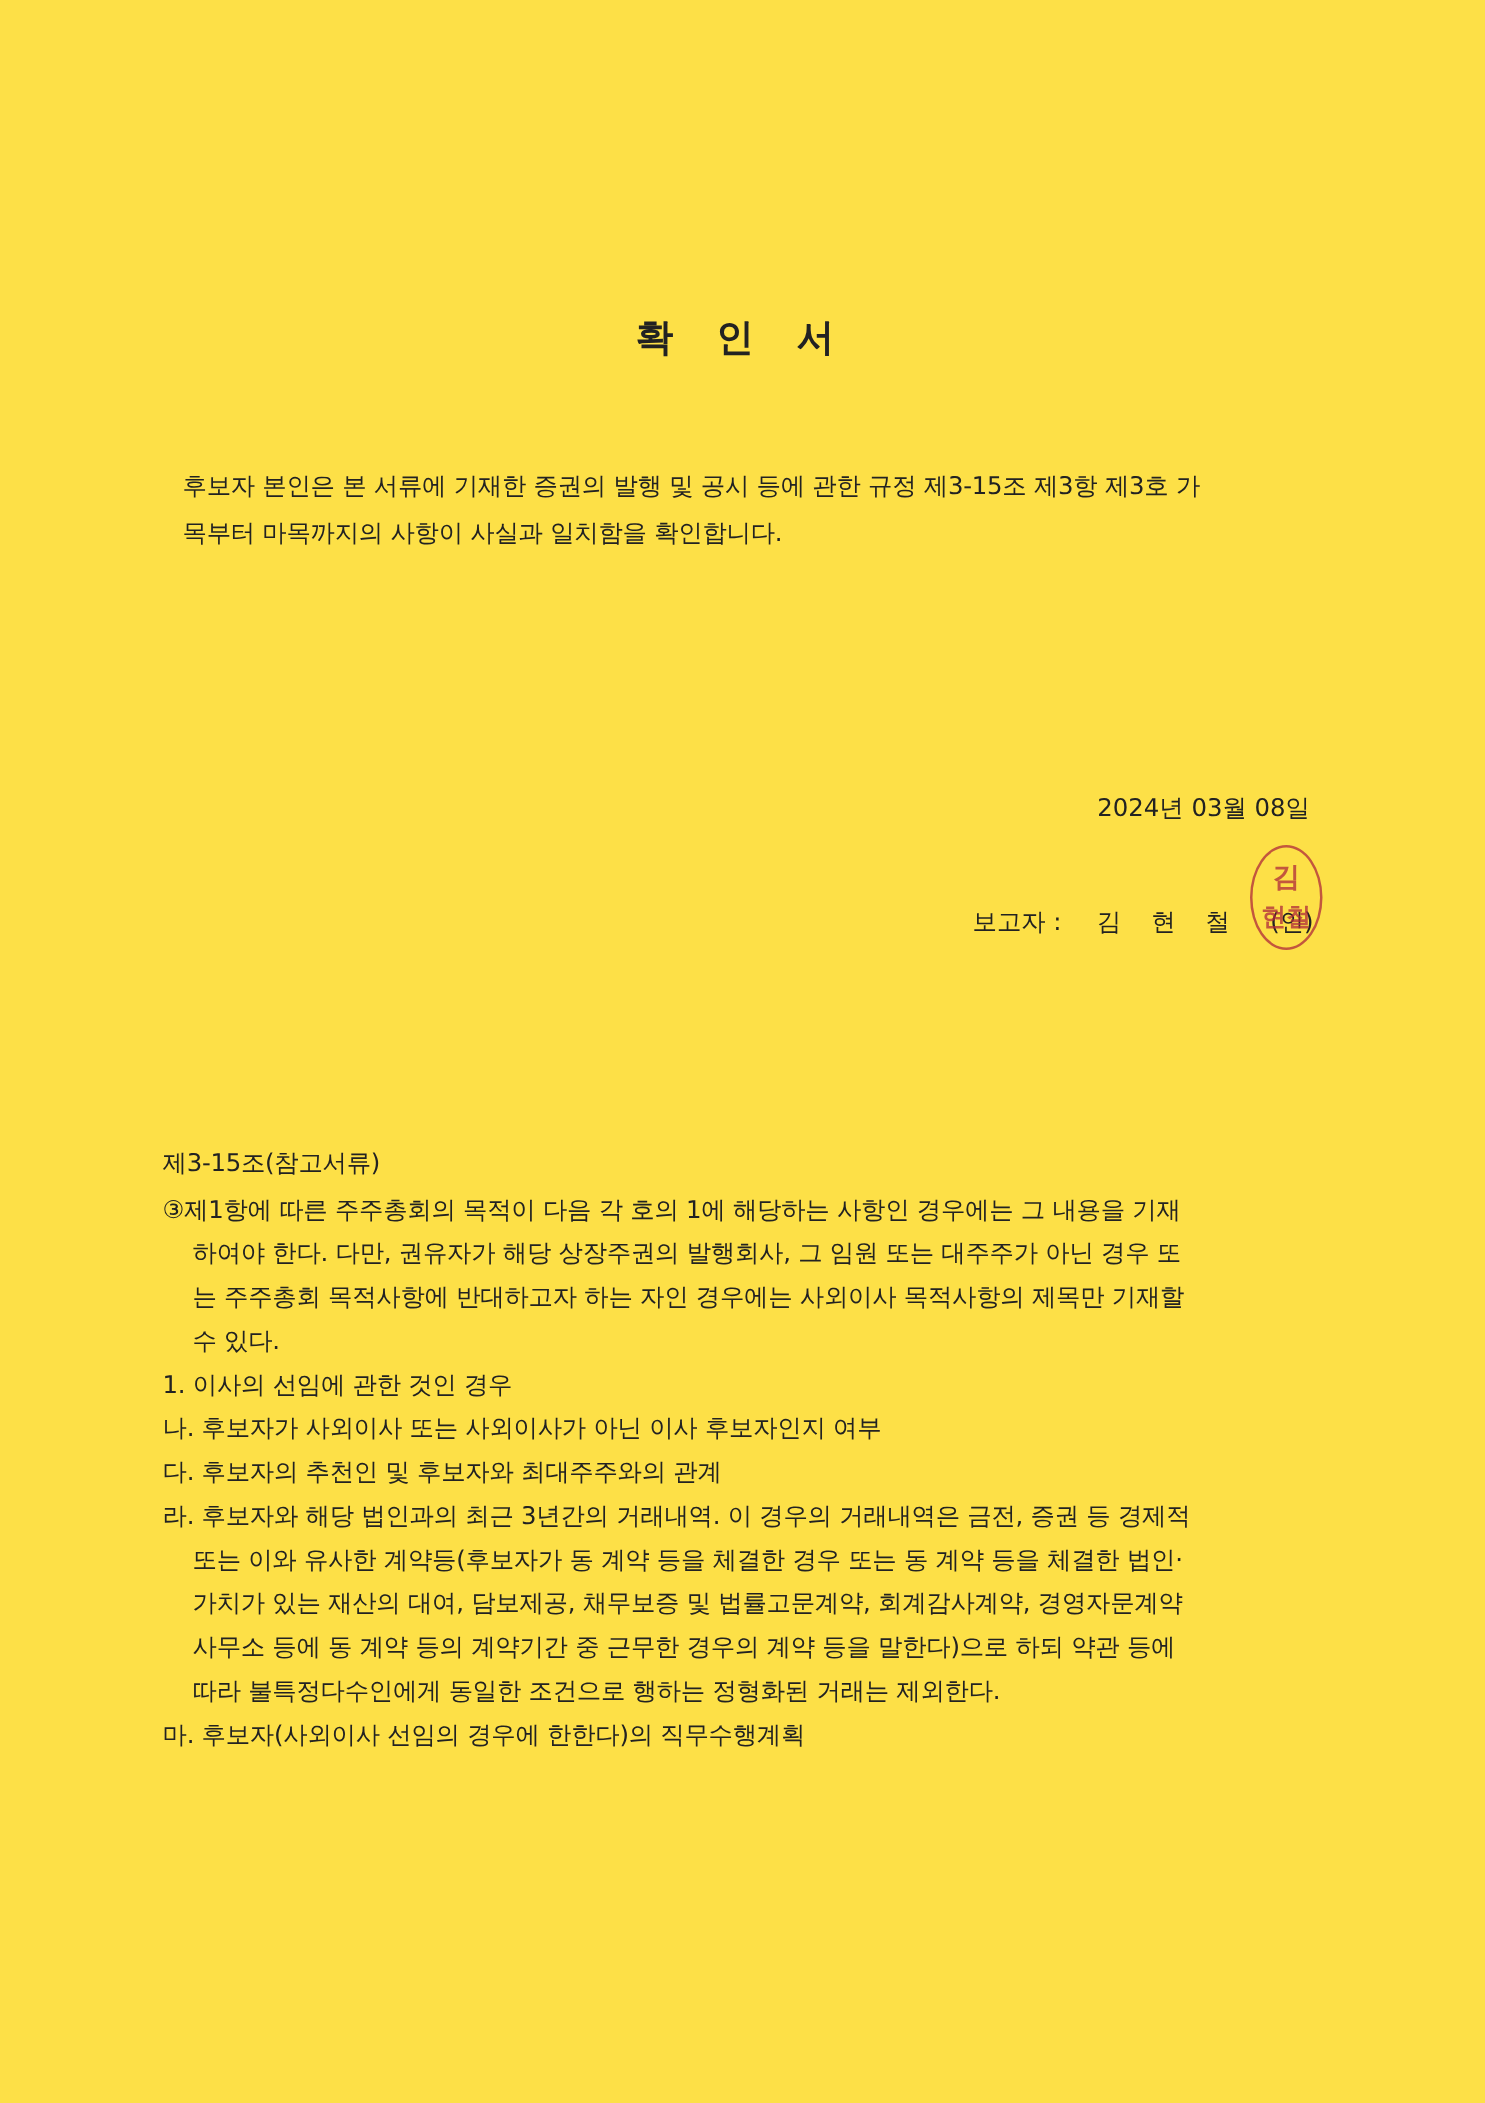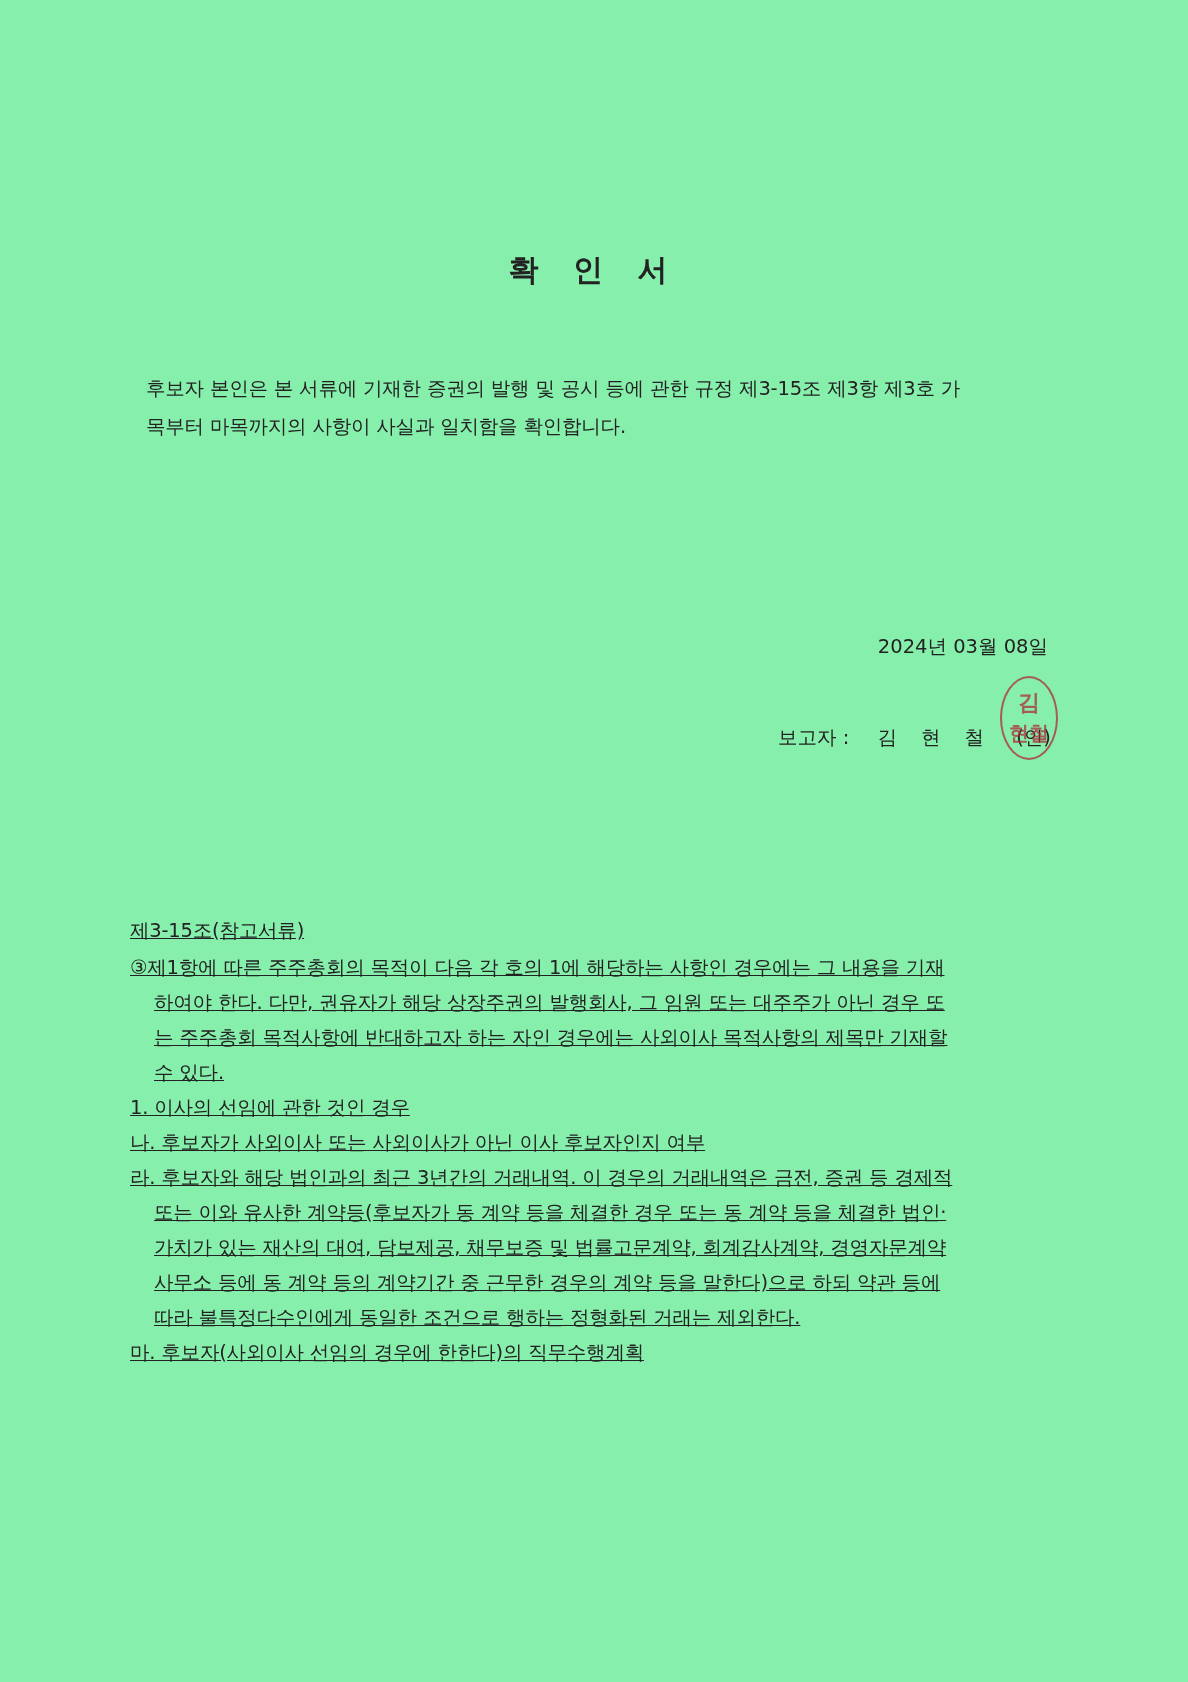--- a/index.html
+++ b/index.html
@@ -13,21 +13,21 @@
       position: relative;
       overflow: hidden;
       font-family: "DejaVu Sans", "Liberation Sans", sans-serif;
       color: #1a1a1a;
     }
     .page {
       position: absolute;
       left: 0; top: 0;
       width: 1188px;
       height: 1682px;
-      background: #86efac;
+      background: #fde047;
     }
     .title {
       position: absolute;
       top: 250px;
       left: 0;
       width: 1188px;
       text-align: center;
       font-size: 30px;
       font-weight: bold;
       letter-spacing: 12px;
@@ -91,21 +91,20 @@
       top: 912px;
       width: 930px;
       font-size: 19.5px;
       color: #222;
       letter-spacing: -0.2px;
     }
     .reg .line {
       white-space: nowrap;
       height: 35px;
       line-height: 35px;
-      text-decoration: underline;
     }
     .reg .indent { padding-left: 24px; }
     .reg .head { height: 38px; line-height: 38px; }
   </style>
 </head>
 <body>
 
 <div class="page">
 
   <div class="title">확 인 서</div>
@@ -132,20 +131,21 @@
     <div class="line head">제3-15조(참고서류)</div>
 
     <div class="line">③제1항에 따른 주주총회의 목적이 다음 각 호의 1에 해당하는 사항인 경우에는 그 내용을 기재</div>
     <div class="line indent">하여야 한다. 다만, 권유자가 해당 상장주권의 발행회사, 그 임원 또는 대주주가 아닌 경우 또</div>
     <div class="line indent">는 주주총회 목적사항에 반대하고자 하는 자인 경우에는 사외이사 목적사항의 제목만 기재할</div>
     <div class="line indent">수 있다.</div>
 
     <div class="line">1. 이사의 선임에 관한 것인 경우</div>
 
     <div class="line">나. 후보자가 사외이사 또는 사외이사가 아닌 이사 후보자인지 여부</div>
+    <div class="line">다. 후보자의 추천인 및 후보자와 최대주주와의 관계</div>
 
     <div class="line">라. 후보자와 해당 법인과의 최근 3년간의 거래내역. 이 경우의 거래내역은 금전, 증권 등 경제적</div>
     <div class="line indent">또는 이와 유사한 계약등(후보자가 동 계약 등을 체결한 경우 또는 동 계약 등을 체결한 법인·</div>
     <div class="line indent">가치가 있는 재산의 대여, 담보제공, 채무보증 및 법률고문계약, 회계감사계약, 경영자문계약</div>
     <div class="line indent">사무소 등에 동 계약 등의 계약기간 중 근무한 경우의 계약 등을 말한다)으로 하되 약관 등에</div>
     <div class="line indent">따라 불특정다수인에게 동일한 조건으로 행하는 정형화된 거래는 제외한다.</div>
 
     <div class="line">마. 후보자(사외이사 선임의 경우에 한한다)의 직무수행계획</div>
   </div>
 

